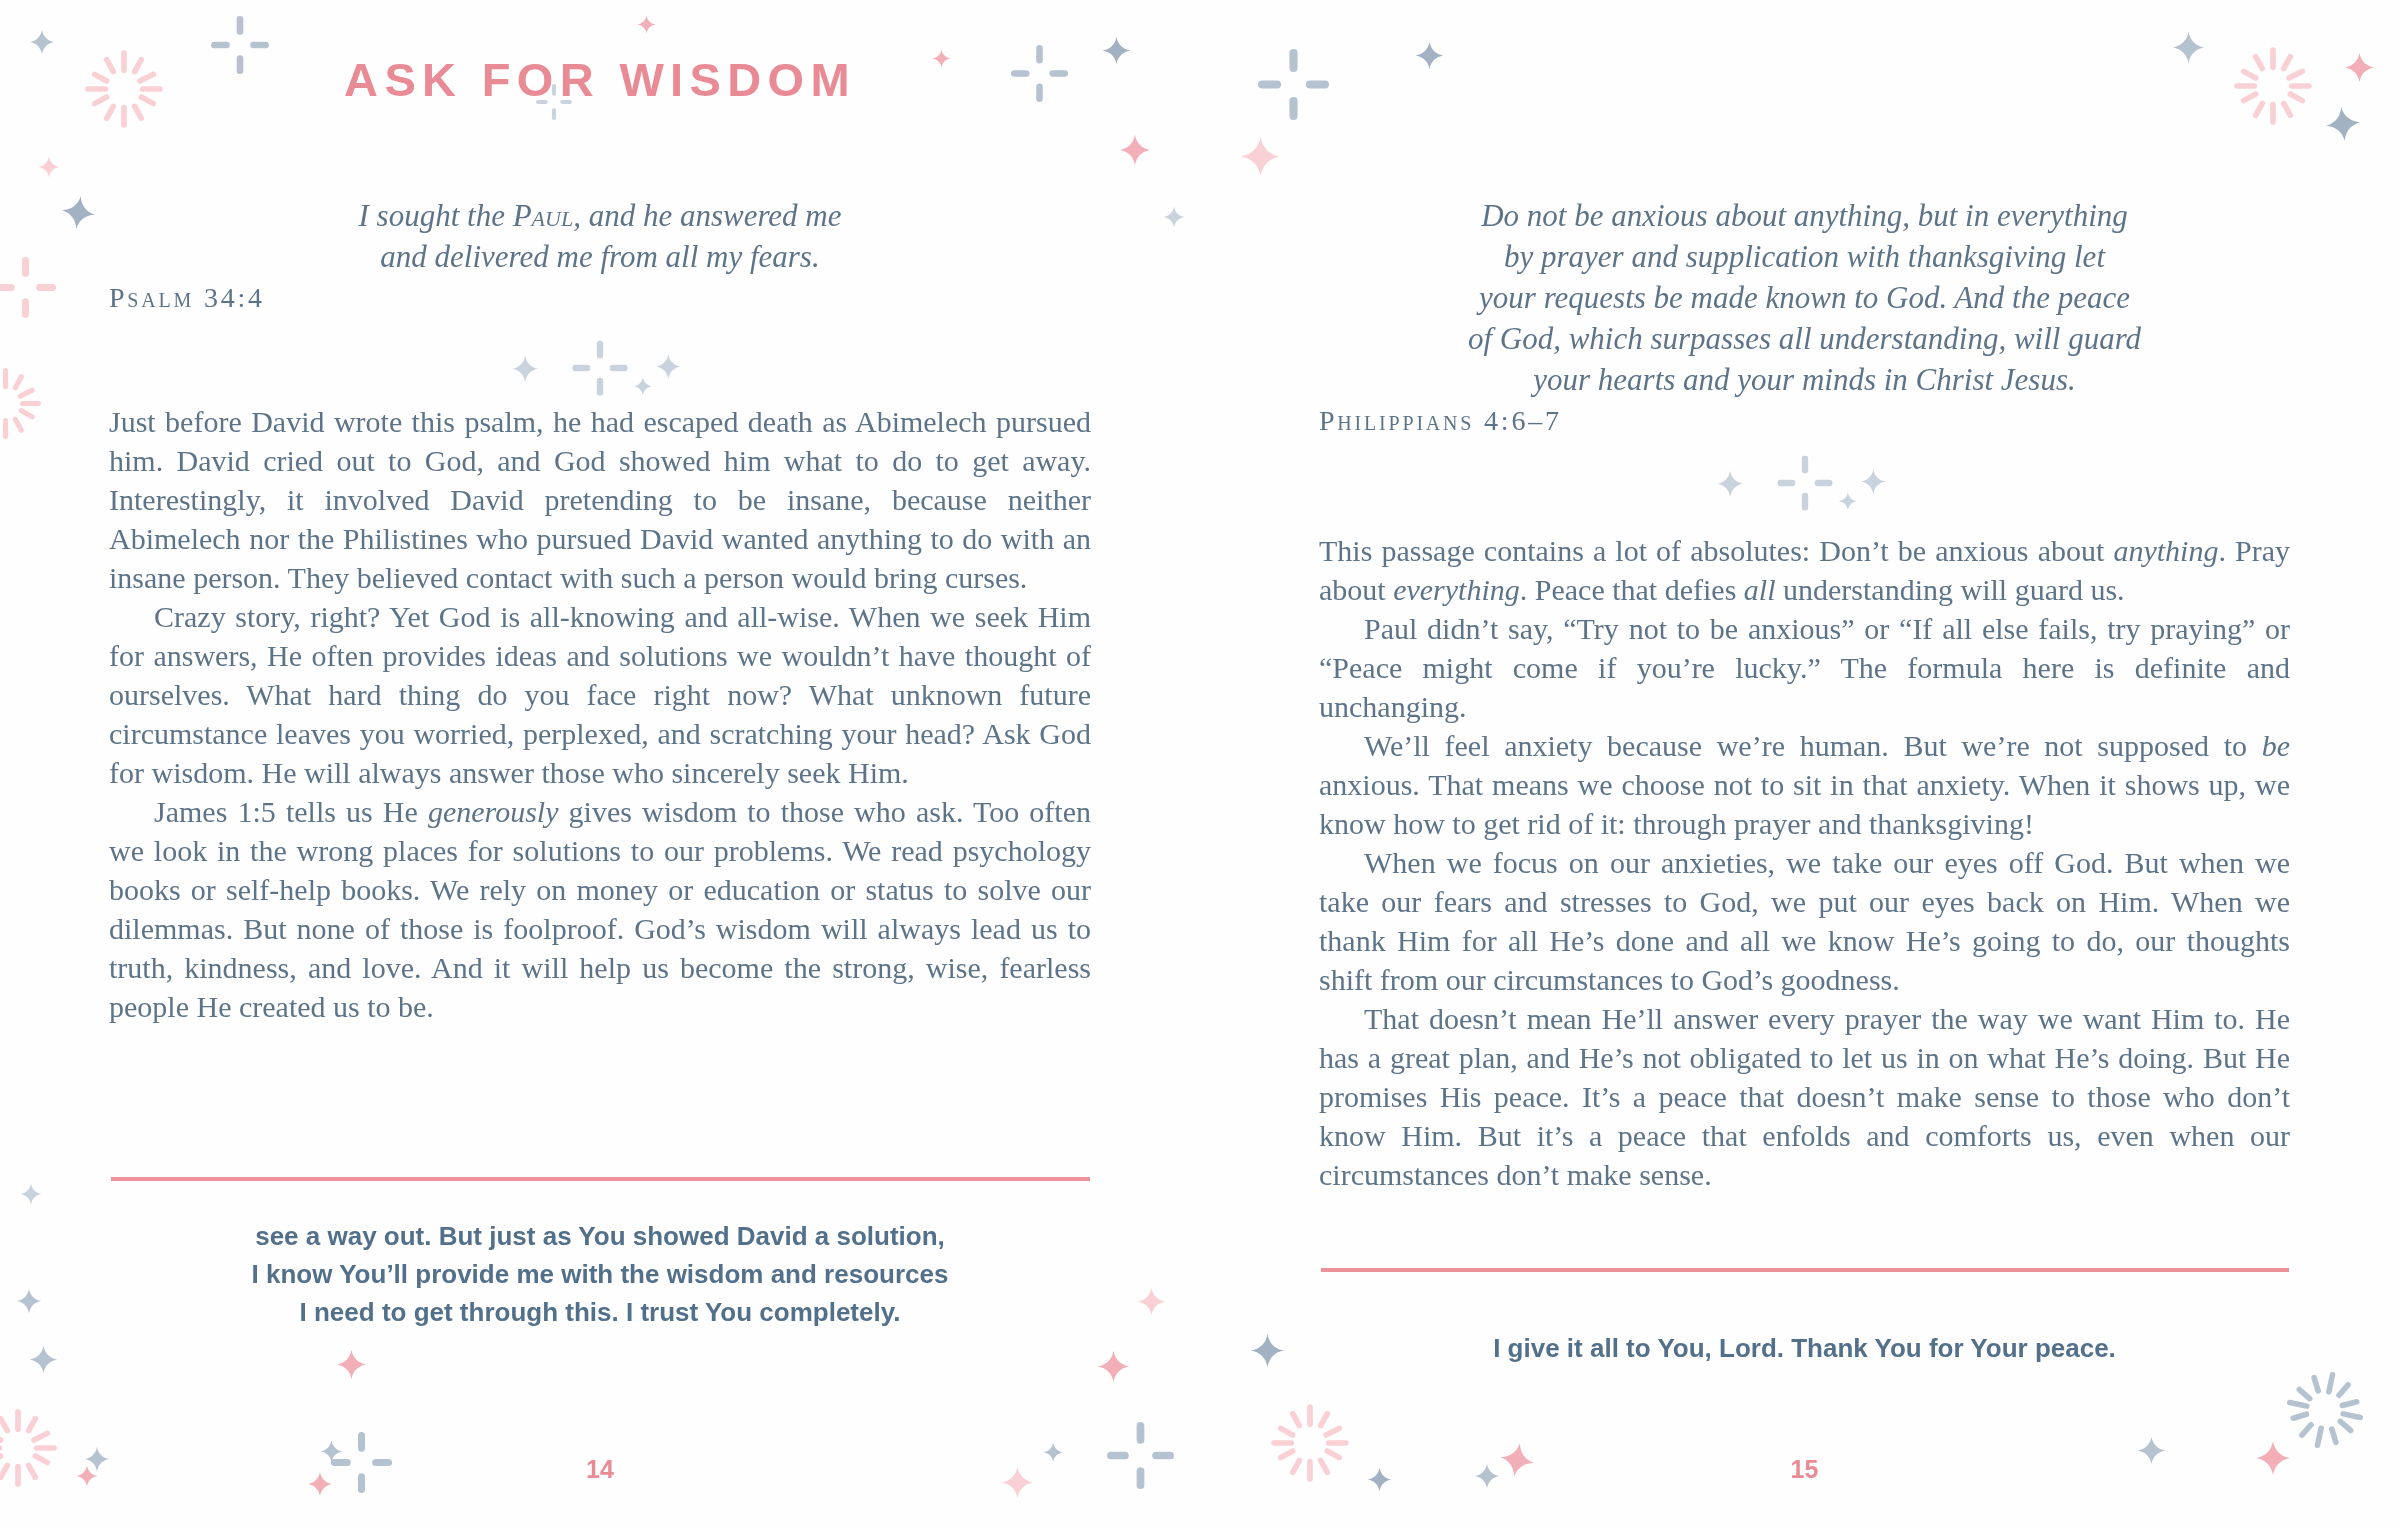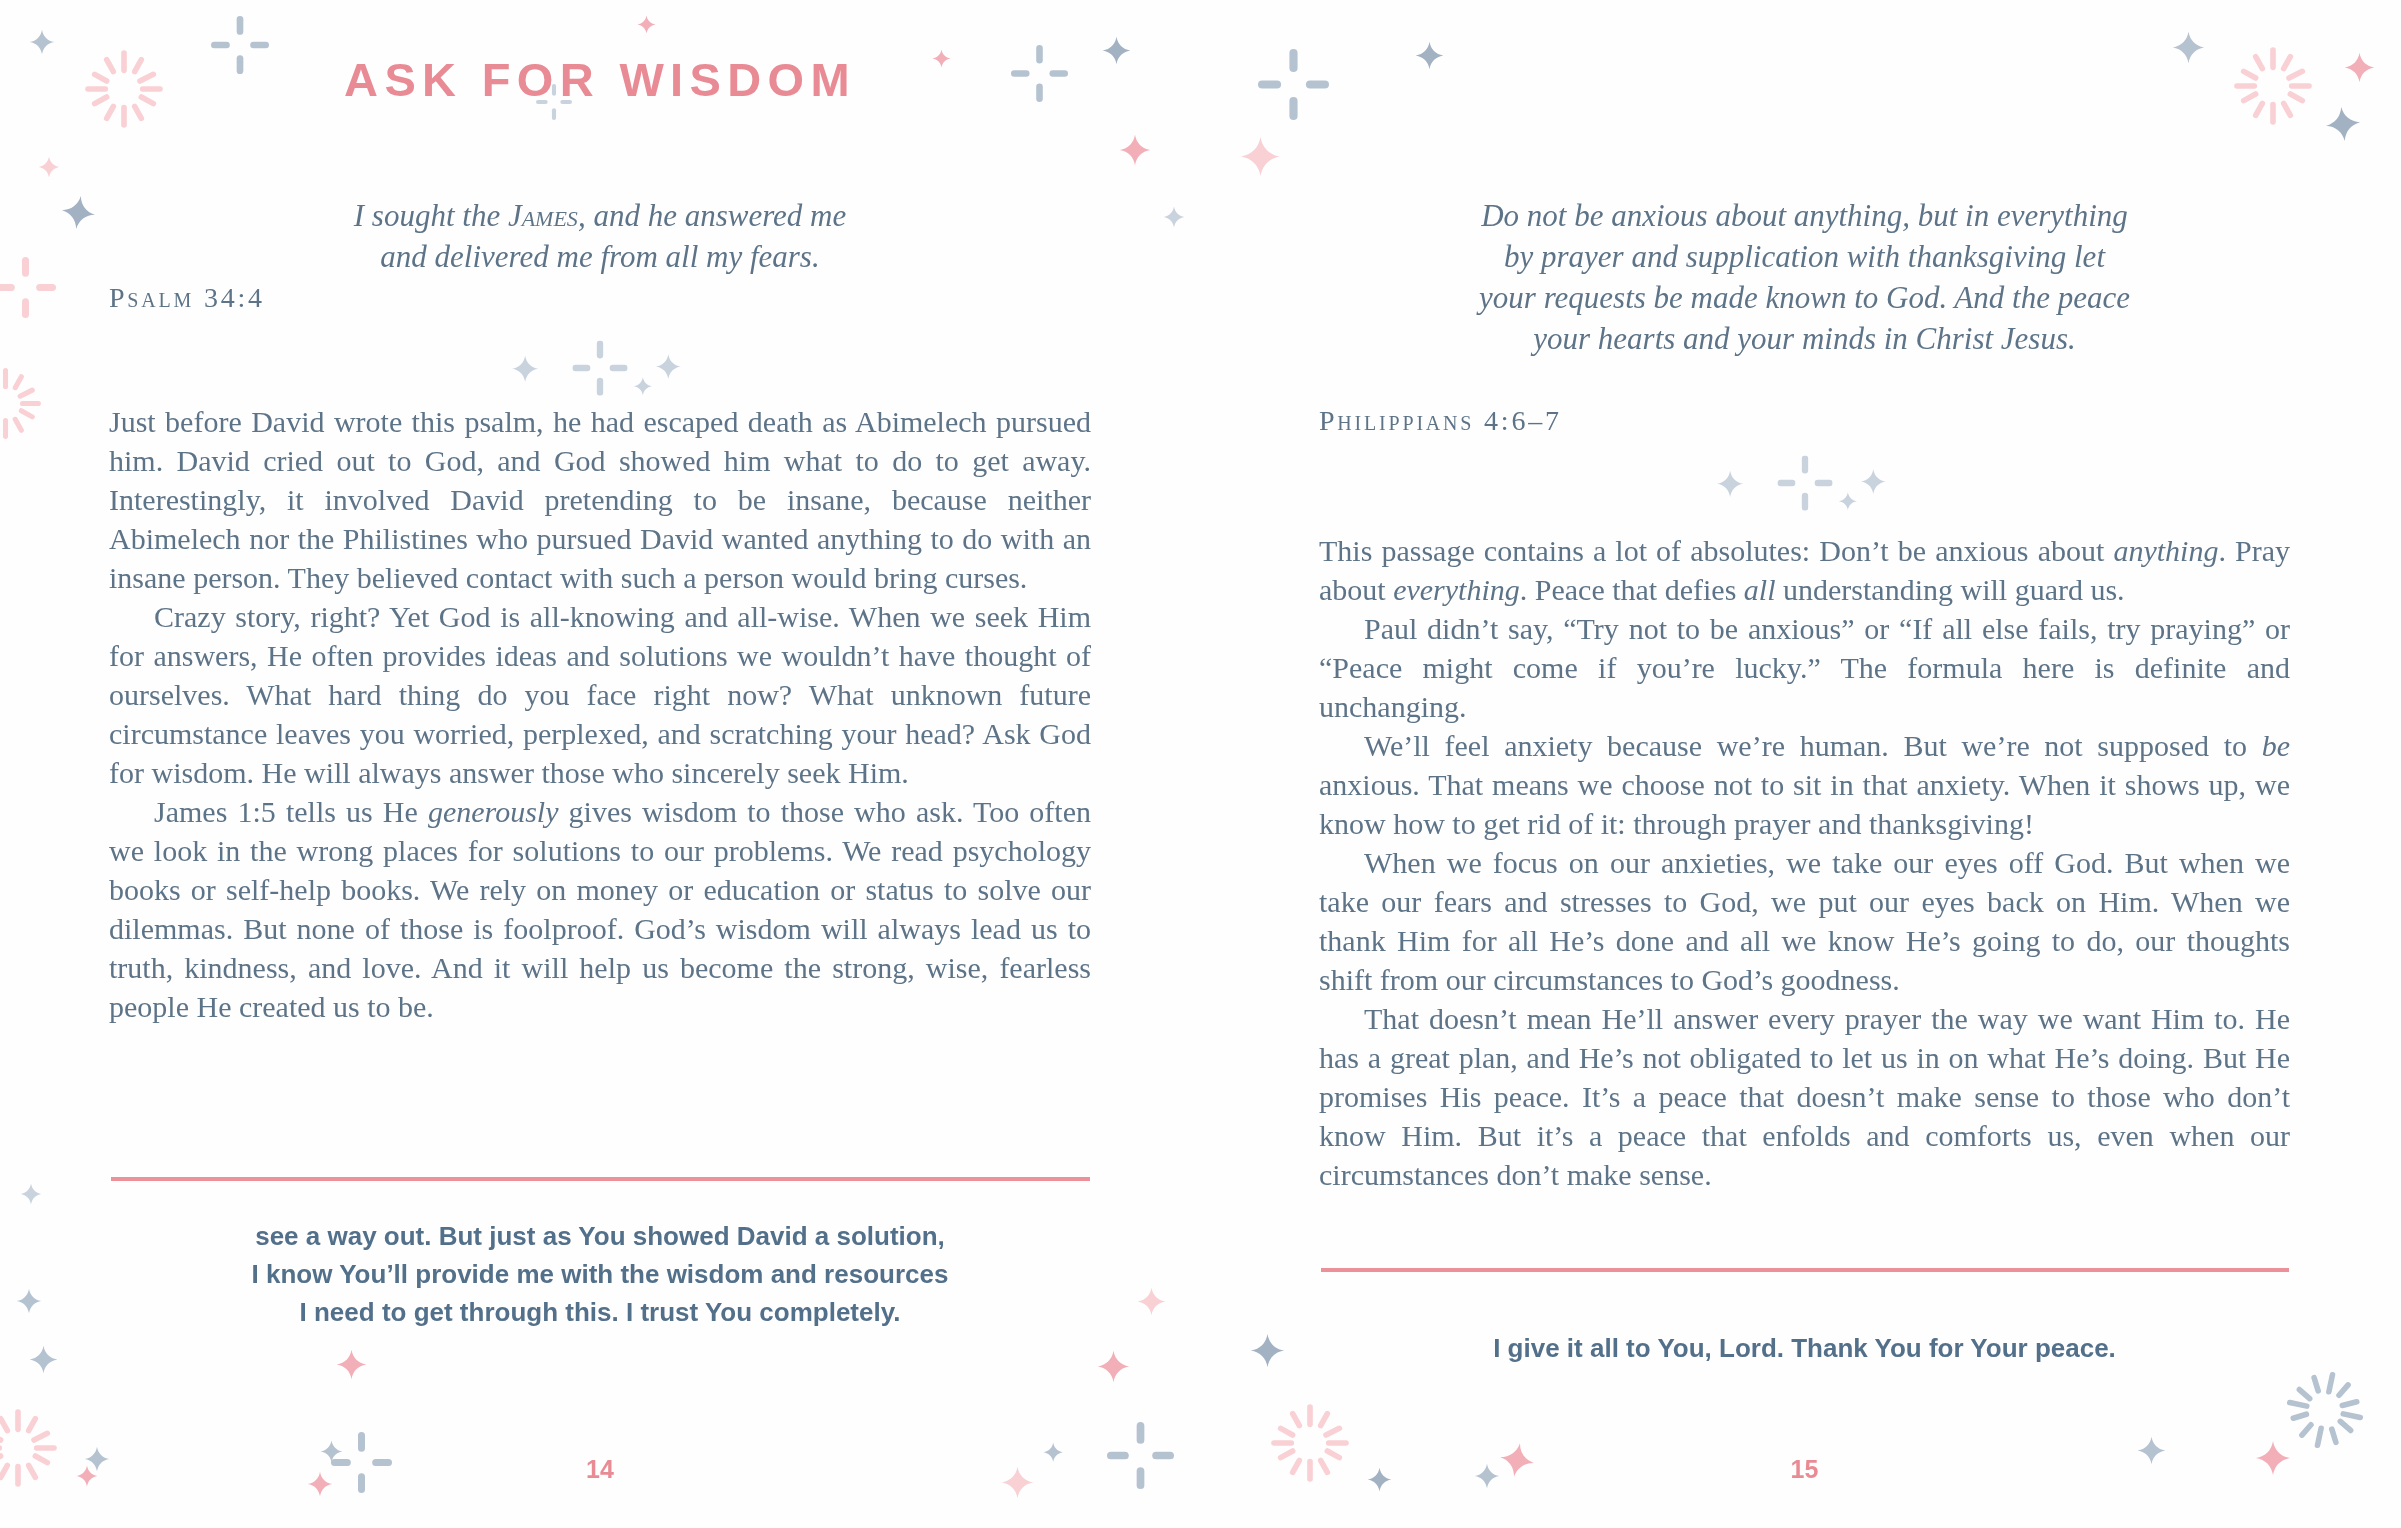--- a/index.html
+++ b/index.html
@@ -264,21 +264,21 @@
       <use href="#star4"></use>
     </svg>
   <svg class="deco c-pinkmed" style="left:2255px;top:1440px;width:36px;height:36px" viewBox="0 0 50 50" width="36" height="36">
       <use href="#star4"></use>
     </svg>
 </div>
 
 <section class="page page-left">
   <h1 class="chapter-title">ASK FOR WISDOM</h1>
   <div class="verse">
-      <div class="vline"><span>I sought the </span><span class="sc">James</span><span>, and he answered me</span></div>
+      <div class="vline"><span>I sought the </span><span class="sc">Paul</span><span>, and he answered me</span></div>
       <div class="vline"><span>and delivered me from all my fears.</span></div>
     </div>
   <div class="verse-ref">Psalm 34:4</div>
   <svg class="sparkle-ornament c-bluelt" width="218" height="73" viewBox="0 0 300 100">
       <use href="#ornament-cluster"></use>
     </svg>
   <div class="body-text">
       <p><span>Just before David wrote this psalm, he had escaped death as Abimelech pursued him. David cried out to God, and God showed him what to do to get away. Interestingly, it involved David pretending to be insane, because neither Abimelech nor the Philistines who pursued David wanted anything to do with an insane person. They believed contact with such a person would bring curses.</span></p>
       <p class="indent"><span>Crazy story, right? Yet God is all-knowing and all-wise. When we seek Him for answers, He often provides ideas and solutions we wouldn’t have thought of ourselves. What hard thing do you face right now? What unknown future circumstance leaves you worried, perplexed, and scratching your head? Ask God for wisdom. He will always answer those who sincerely seek Him.</span></p>
       <p class="indent"><span>James 1:5 tells us He </span><span class="it">generously</span><span> gives wisdom to those who ask. Too often we look in the wrong places for solutions to our problems. We read psychology books or self-help books. We rely on money or education or status to solve our dilemmas. But none of those is foolproof. God’s wisdom will always lead us to truth, kindness, and love. And it will help us become the strong, wise, fearless people He created us to be.</span></p>
@@ -290,20 +290,21 @@
       <div class="pline">I need to get through this. I trust You completely.</div>
     </div>
   <div class="page-number">14</div>
 </section>
 
 <section class="page page-right">
   <div class="verse">
       <div class="vline"><span>Do not be anxious about anything, but in everything</span></div>
       <div class="vline"><span>by prayer and supplication with thanksgiving let</span></div>
       <div class="vline"><span>your requests be made known to God. And the peace</span></div>
+      <div class="vline"><span>of God, which surpasses all understanding, will guard</span></div>
       <div class="vline"><span>your hearts and your minds in Christ Jesus.</span></div>
     </div>
   <div class="verse-ref">Philippians 4:6–7</div>
   <svg class="sparkle-ornament c-bluelt" width="218" height="73" viewBox="0 0 300 100">
       <use href="#ornament-cluster"></use>
     </svg>
   <div class="body-text">
       <p><span>This passage contains a lot of absolutes: Don’t be anxious about </span><span class="it">anything</span><span>. Pray about </span><span class="it">everything</span><span>. Peace that defies </span><span class="it">all</span><span> understanding will guard us.</span></p>
       <p class="indent"><span>Paul didn’t say, “Try not to be anxious” or “If all else fails, try praying” or “Peace might come if you’re lucky.” The formula here is definite and unchanging.</span></p>
       <p class="indent"><span>We’ll feel anxiety because we’re human. But we’re not supposed to </span><span class="it">be</span><span> anxious. That means we choose not to sit in that anxiety. When it shows up, we know how to get rid of it: through prayer and thanksgiving!</span></p>

